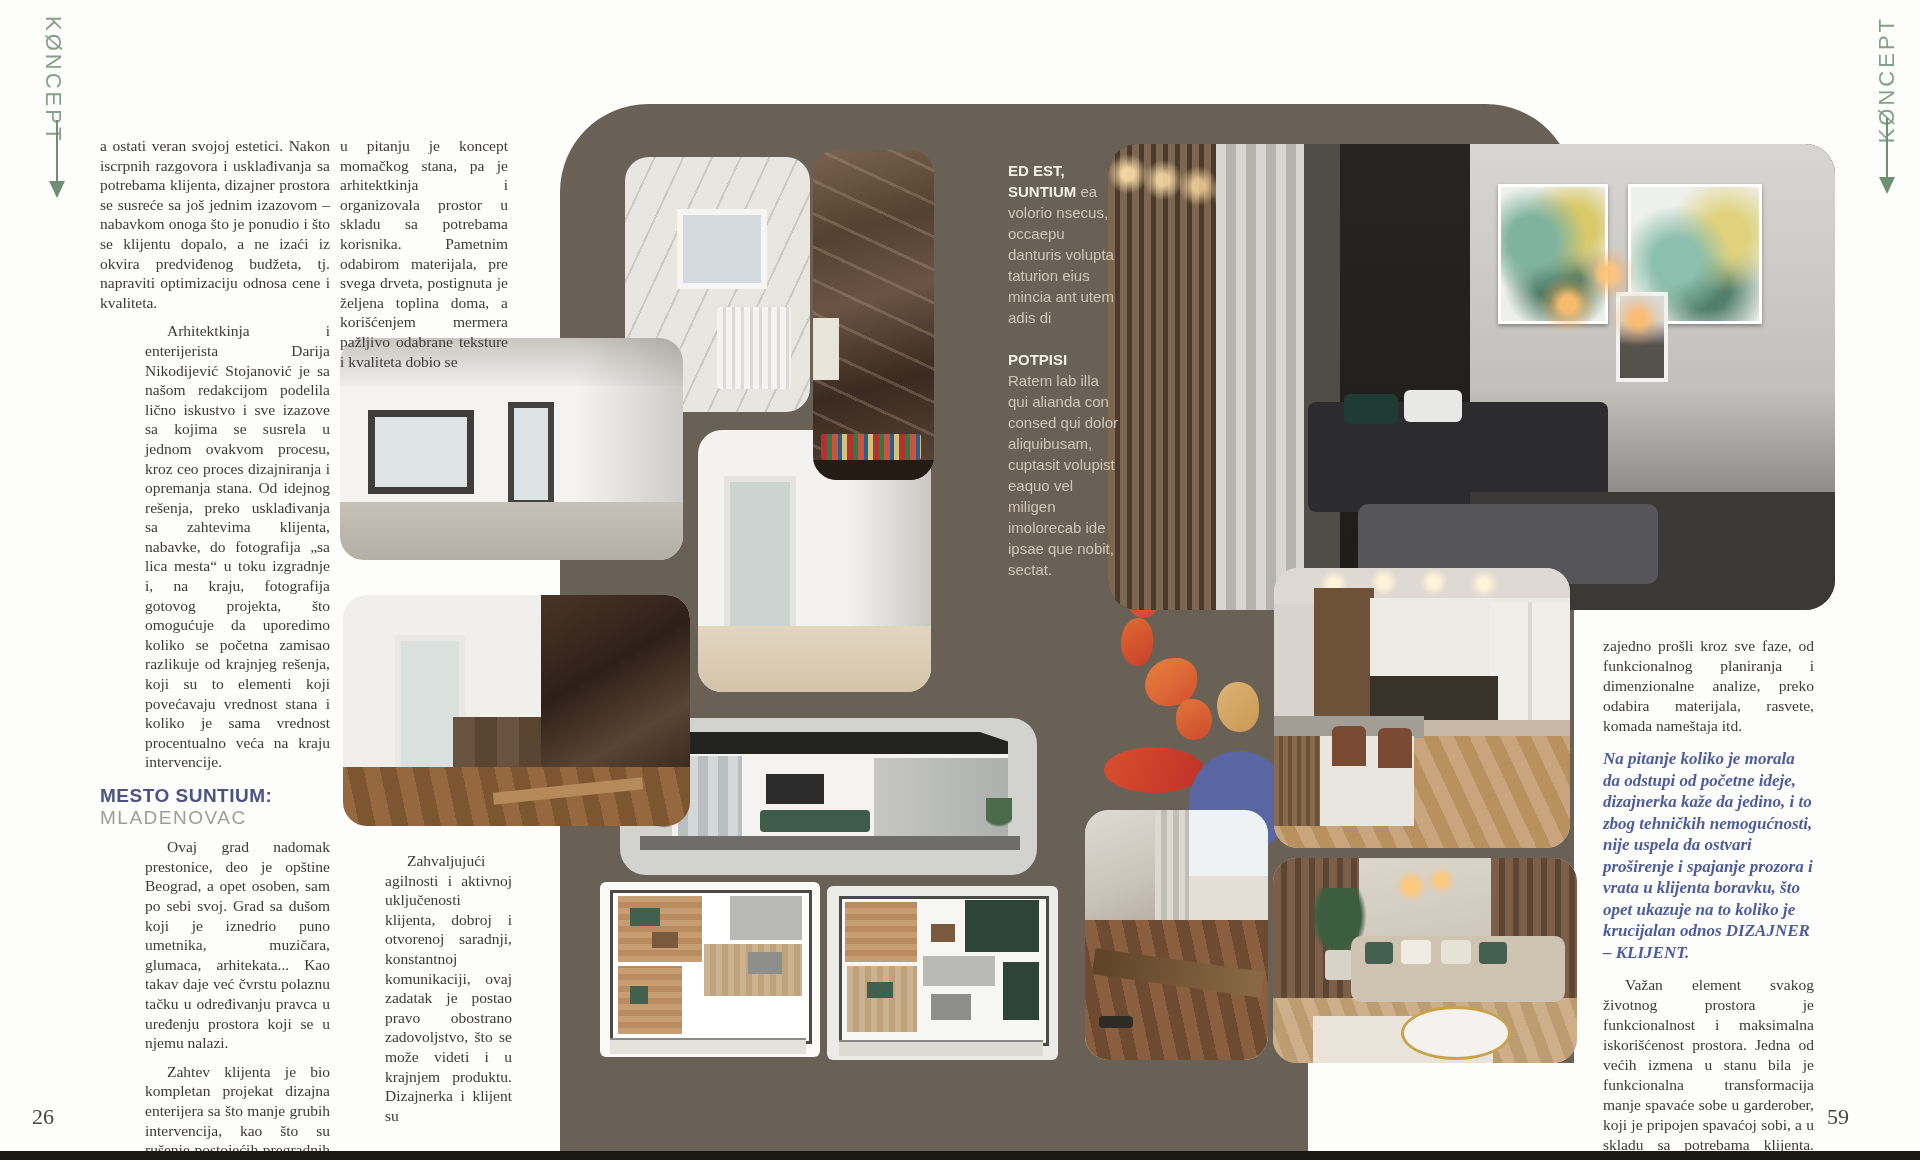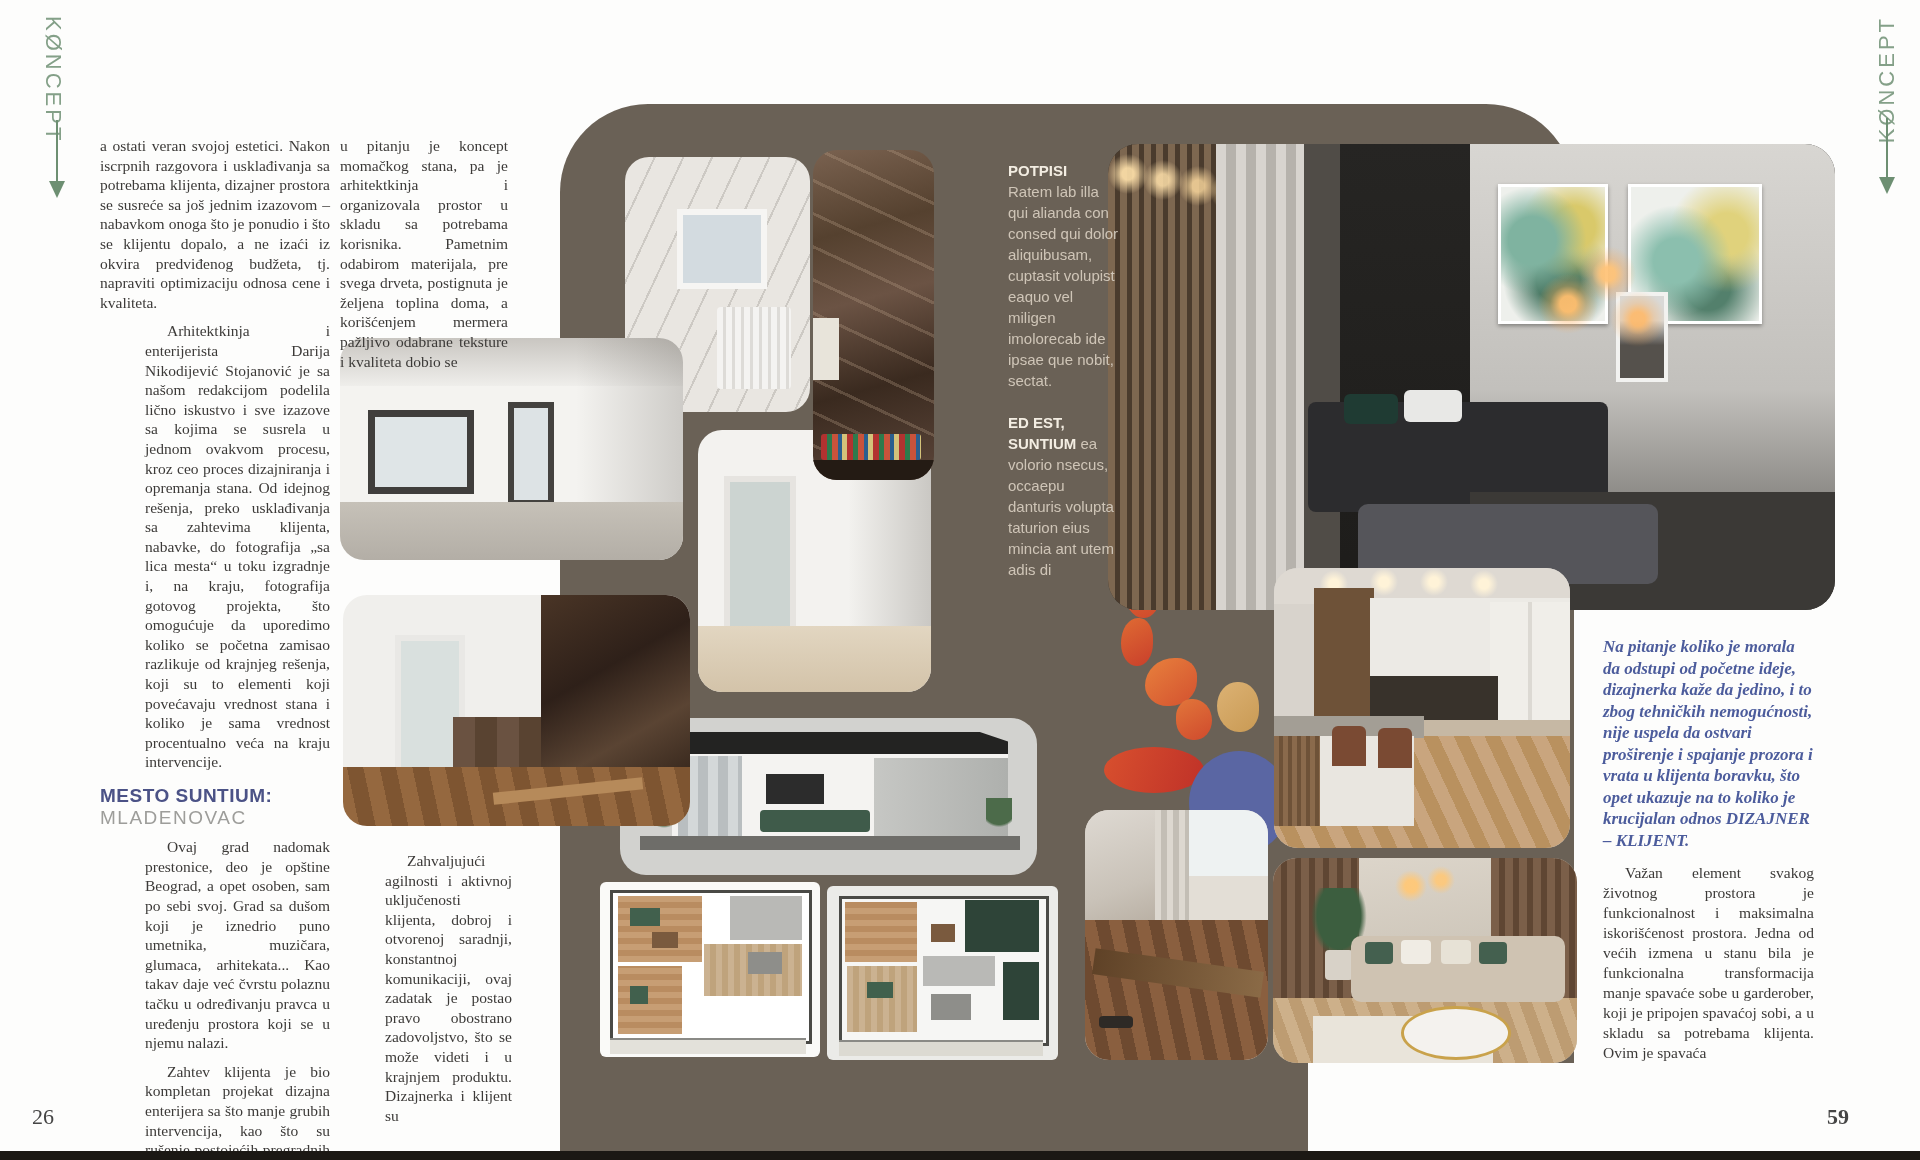--- a/index.html
+++ b/index.html
@@ -39,21 +39,21 @@
             font-size:15px;line-height:21px;color:#cfc5b7;text-align:left;}
   #captions p{margin:0 0 21px 0;}
   #captions strong{color:#f3ede2;font-weight:bold;}
   
   #rcol{left:1603px;top:636px;width:211px;font-size:15.5px;line-height:20px;text-align:justify;}
   #rcol p{margin:0 0 12px 0;}
   #rcol p.ind{text-indent:22px;}
   #rcol .quote{font-style:italic;font-weight:bold;color:#4c5c9c;font-size:17px;line-height:21.5px;text-align:left;}
   .pagenum{font-size:22px;color:#454545;}
   #pn-left{left:32px;top:1104px;}
-  #pn-right{left:1827px;top:1104px;font-weight:bold;}
+  #pn-right{left:1827px;top:1104px;}
   
   .ph{position:absolute;overflow:hidden;border-radius:24px;}
   .ph .abs{position:absolute;}
   
   #ph-bath-white{left:625px;top:157px;width:185px;height:255px;
     background:linear-gradient(155deg,#efedе9 0%,#e9e6e1 35%,#dcd8d2 60%,#e8e5e0 100%);
     background-color:#e9e6e1;}
   .vein{background:repeating-linear-gradient(115deg,rgba(120,115,108,.25) 0 2px,transparent 2px 26px);}
   #ph-bath-white .win{left:52px;top:52px;width:78px;height:68px;background:#d3dbe0;border:6px solid #f6f5f3;}
   #ph-bath-white .rad{left:92px;top:150px;width:74px;height:82px;background:repeating-linear-gradient(90deg,#f4f3f1 0 6px,#dddbd7 6px 9px);border-radius:4px;}
@@ -231,27 +231,28 @@
     <p class="ind">Zahtev klijenta je bio kompletan projekat dizajna enterijera sa što manje grubih intervencija, kao što su rušenje postojećih pregradnih zidova, menjanja instalacija i slično, da stan bude dizajniran u modernom duhu, u skladu sa trenutnim trendovima u dizajnu, sa dozom luksuza, ali da poseduje toplinu koju mesto za život treba da poseduje – da ima karakter doma. S obzirom da klijent živi sam,</p>
   </div>
   <div class="abs col z5" id="col2a">
     <p>u pitanju je koncept momačkog stana, pa je arhitektkinja i organizovala prostor u skladu sa potrebama korisnika. Pametnim odabirom materijala, pre svega drveta, postignuta je željena toplina doma, a korišćenjem mermera pažljivo odabrane teksture i kvaliteta dobio se</p>
   </div>
   <div class="abs col z5" id="col2b">
     <p class="ind">Zahvaljujući agilnosti i aktivnoj uključenosti klijenta, dobroj i otvorenoj saradnji, konstantnoj komunikaciji, ovaj zadatak je postao pravo obostrano zadovoljstvo, što se može videti i u krajnjem produktu.  Dizajnerka i klijent su</p>
   </div>
 
   <div class="abs z5" id="captions">
+    <p><strong>ED EST, SUNTIUM</strong>
+      <span>ea volorio nsecus, occaepu danturis volupta taturion eius mincia ant utem adis di</span></p>
     <p><strong>POTPISI</strong><br>
       <span>Ratem lab illa qui alianda con consed qui dolor aliquibusam, cuptasit volupist eaquo vel miligen imolorecab ide ipsae que nobit, sectat.</span></p>
-    <p><strong>ED EST, SUNTIUM</strong>
-      <span>ea volorio nsecus, occaepu danturis volupta taturion eius mincia ant utem adis di</span></p>
   </div>
 
   <div class="abs z5" id="rcol">
+    <p>zajedno prošli kroz sve faze, od funkcionalnog planiranja i dimenzionalne analize, preko odabira materijala, rasvete, komada nameštaja itd.</p>
     <p class="quote">Na pitanje koliko je morala da odstupi od početne ideje, dizajnerka kaže da jedino, i to zbog tehničkih nemogućnosti, nije uspela da ostvari proširenje i spajanje prozora i vrata u klijenta boravku, što opet ukazuje na to koliko je krucijalan odnos DIZAJNER – KLIJENT.</p>
     <p class="ind">Važan element svakog životnog prostora je funkcionalnost i maksimalna iskorišćenost prostora. Jedna od većih izmena u stanu bila je funkcionalna transformacija manje spavaće sobe u garderober, koji je pripojen spavaćoj sobi, a u skladu sa potrebama klijenta. Ovim je spavaća</p>
   </div>
 
   <div class="abs pagenum z5" id="pn-left">26</div>
   <div class="abs pagenum z5" id="pn-right">59</div>
 
   <div class="ph z3" id="ph-bath-white">
     <div class="abs vein" style="left:0;top:0;right:0;bottom:0;"></div>
     <div class="abs win"></div>

